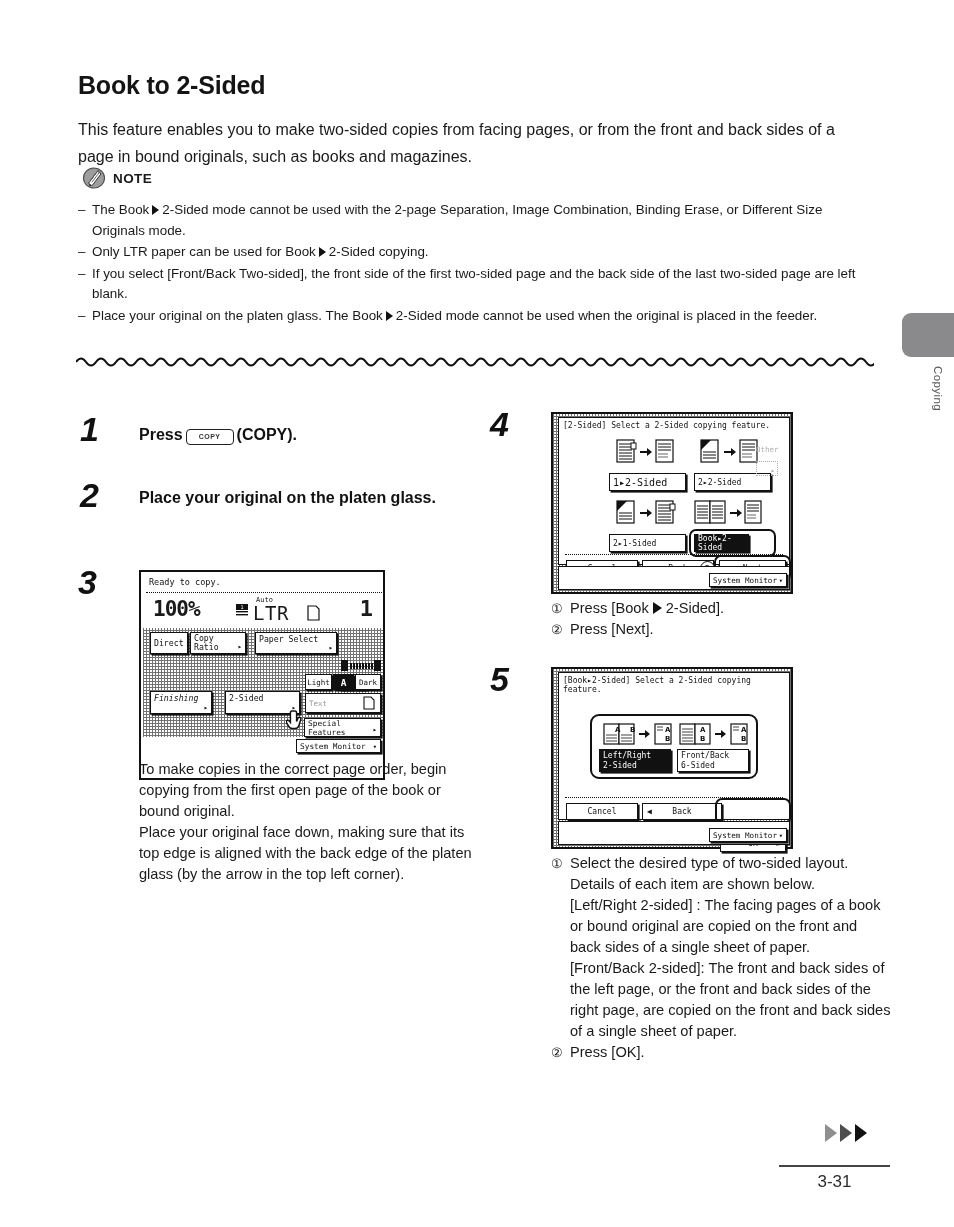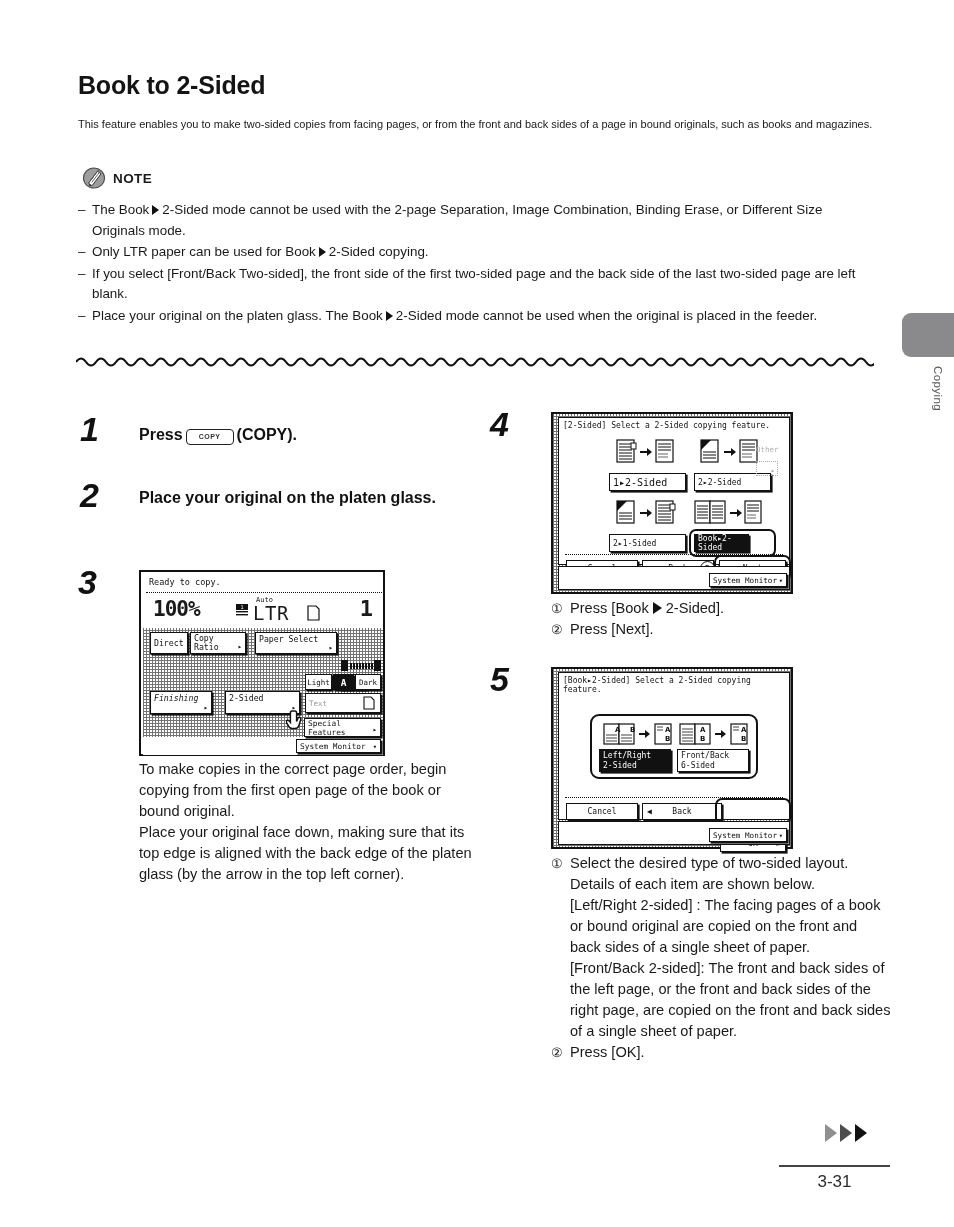--- a/index.html
+++ b/index.html
@@ -16,21 +16,21 @@
   .page { position:absolute; inset:0; }
 
   
   .title {
     position:absolute; left:78px; top:54px;
     font-size:25px; font-weight:bold; letter-spacing:-0.2px;
     color:#141414;
   }
   .intro {
     position:absolute; left:78px; top:100px; width:795px;
-    font-size:11px; line-height:27px; color:#1a1a1a;
+    font-size:16px; line-height:27px; color:#1a1a1a;
   }
 
   
   .note-head {
     position:absolute; left:82px; top:166px;
     display:flex; align-items:center; gap:7px;
   }
   .note-icon { width:24px; height:24px; display:block; }
   .note-label { font-size:13.5px; font-weight:bold; letter-spacing:0.4px; color:#1a1a1a; }
 
@@ -193,21 +193,21 @@
   <div class="stepnum" style="left:80px; top:410px;">1</div>
   <div class="steptext" style="left:139px; top:421px; width:330px;">
     <span>Press</span><span class="copykey">COPY</span><span>(COPY).</span>
   </div>
 
   <div class="stepnum" style="left:80px; top:476px;">2</div>
   <div class="steptext" style="left:139px; top:484px; width:330px;">Place your original on the platen glass.</div>
 
   <div class="stepnum" style="left:78px; top:563px;">3</div>
 
-  <div class="lcd" style="left:139px; top:570px; width:246px; height:186px;">
+  <div class="lcd" style="left:139px; top:570px; width:246px; height:210px;">
     <div class="lcd-inner">
 
       <div class="ltext" style="left:8px; top:5px; font-size:8.5px;">Ready to copy.</div>
       <div style="position:absolute; left:5px; top:20px; width:236px; border-top:1px dotted #111;"></div>
 
       <div style="position:absolute; left:12px; top:25px; font-size:21px; font-weight:bold; letter-spacing:-1px;">100%</div>
       <div style="position:absolute; left:115px; top:24px; font-size:7px;">Auto</div>
       <svg style="position:absolute; left:94px; top:31px;" width="14" height="16" viewBox="0 0 14 16">
         <rect x="1" y="1" width="12" height="6" fill="#111"></rect>
         <text x="7" y="6" font-size="5" fill="#fff" text-anchor="middle" font-family="DejaVu Sans Mono, monospace">1</text>

